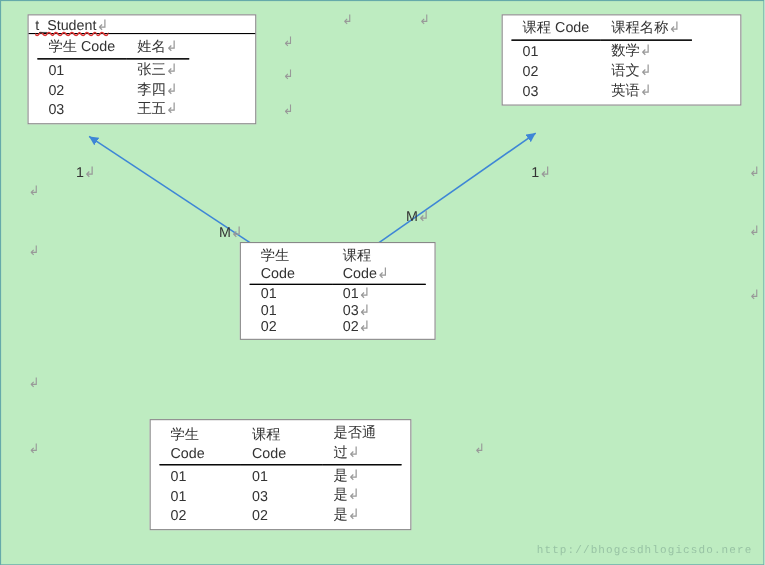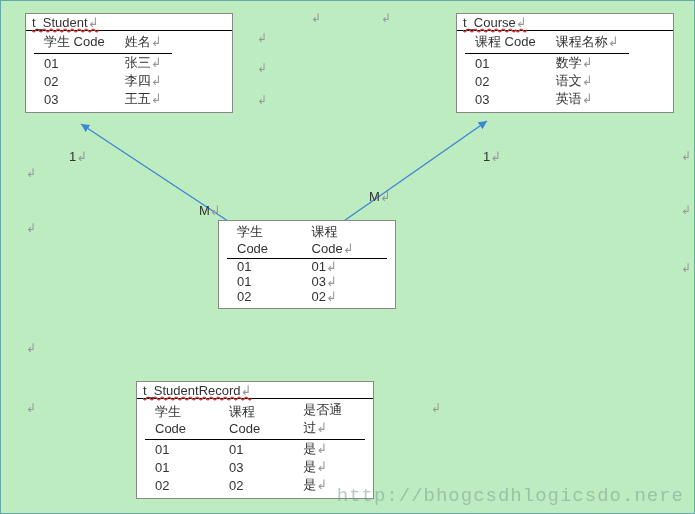--- a/index.html
+++ b/index.html
@@ -65,21 +65,21 @@
     left: 0; top: 0;
     width: 695px;
     height: 514px;
     pointer-events: none;
   }
   .watermark {
     position: absolute;
     right: 10px;
     bottom: 6px;
     color: rgba(120,160,140,0.9);
-    font-size: 19px;
+    font-size: 10px;
     letter-spacing: 1px;
     opacity: 0.6;
     font-family: "Courier New", monospace;
   }
 </style>
 </head>
 <body>
 
 <div class="canvas">
 
@@ -116,23 +116,20 @@
           </tr>
           <tr>
             <td>03</td>
             <td>王五<span class="enter">↲</span></td>
           </tr>
         </tbody>
     </table>
   </div>
 
   <div class="table-box" id="tbl-course" style="left: 455px; top: 12px; width: 216px;">
-    <div class="tbl-title">
-      <span>t_Course</span><span class="enter">↲</span>
-    </div>
     <table class="data">
       <thead>
           <tr>
             <th>课程 Code</th>
             <th>课程名称<span class="enter">↲</span></th>
           </tr>
         </thead>
       <tbody>
           <tr>
             <td>01</td>
@@ -169,23 +166,20 @@
           </tr>
           <tr>
             <td>02</td>
             <td>02<span class="enter">↲</span></td>
           </tr>
         </tbody>
     </table>
   </div>
 
   <div class="table-box" id="tbl-studentRecord" style="left: 135px; top: 380px; width: 236px;">
-    <div class="tbl-title">
-      <span>t_StudentRecord</span><span class="enter">↲</span>
-    </div>
     <table class="data">
       <thead>
           <tr>
             <th>学生 Code</th>
             <th>课程 Code</th>
             <th>是否通过<span class="enter">↲</span></th>
           </tr>
         </thead>
       <tbody>
           <tr>

